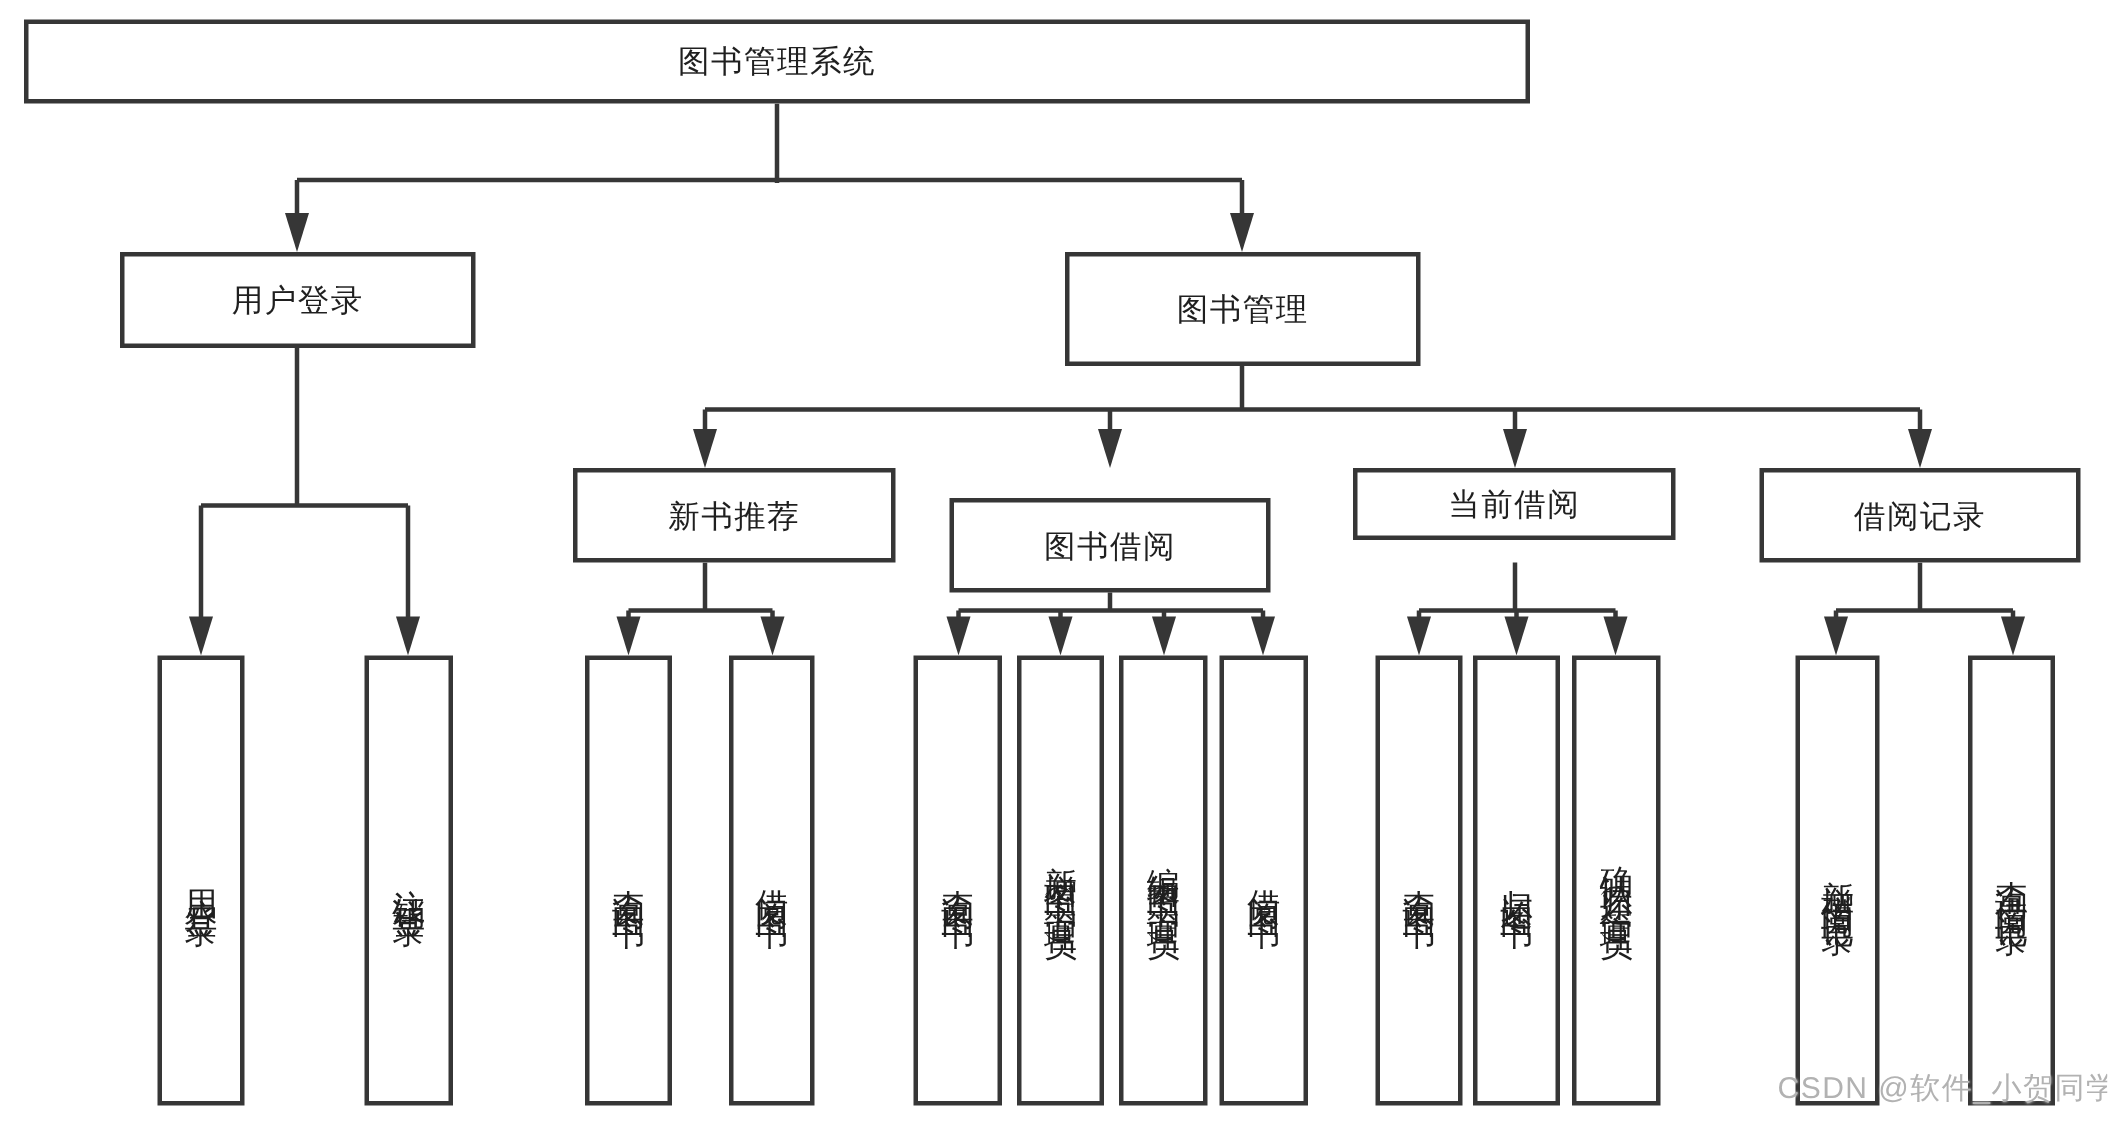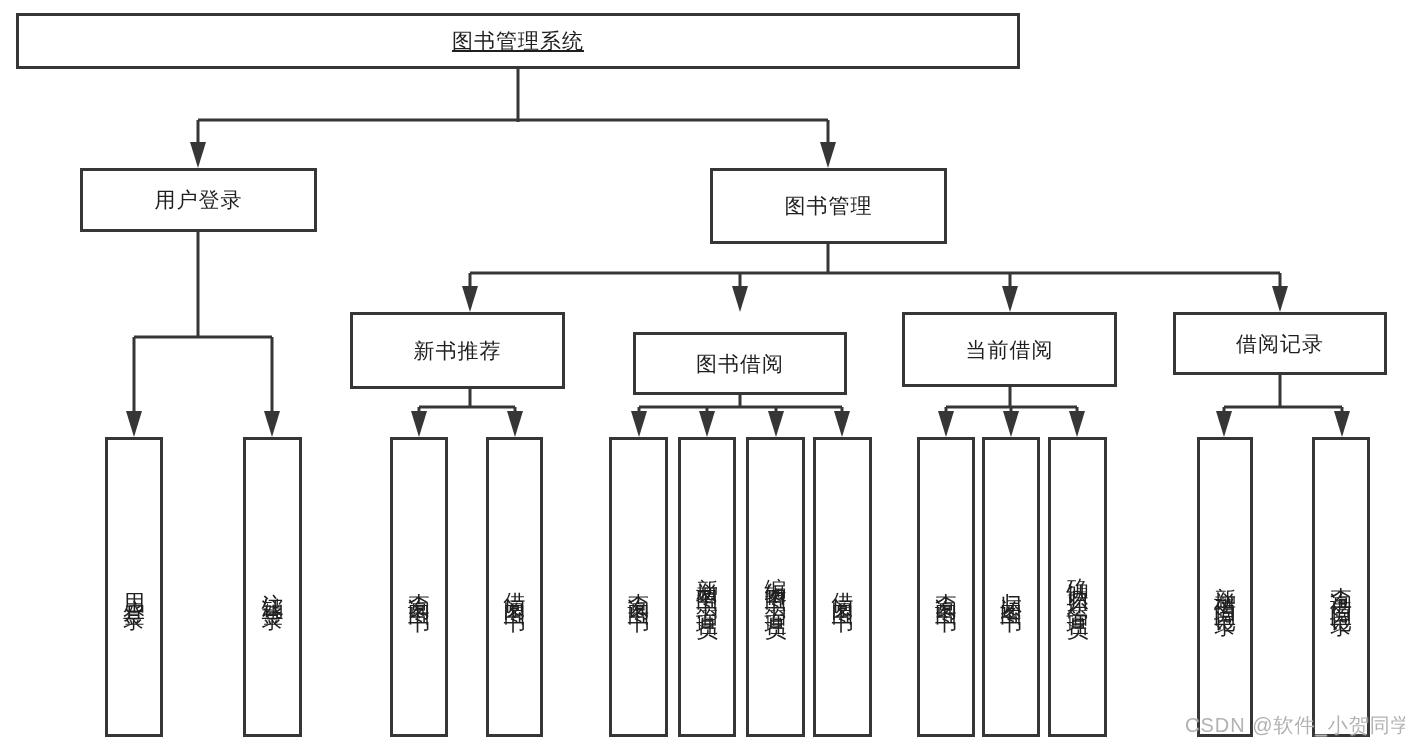--- a/index.html
+++ b/index.html
@@ -38,26 +38,26 @@
     letter-spacing: 1px;
     white-space: nowrap;
   }
   .node.leaf .label {
     writing-mode: vertical-lr;
     text-orientation: mixed;
     font-size: 22px;
     letter-spacing: 6px;
     line-height: 1;
   }
-  .root-box    { left: 16px;   top: 13px;  width: 1004px; height: 56px; text-decoration: underline; }
+  .root-box    { left: 16px;   top: 13px;  width: 1004px; height: 56px; }
   .n-user-login     { left: 80px;   top: 168px; width: 237px; height: 64px; }
   .n-book-mgmt      { left: 710px;  top: 168px; width: 237px; height: 76px; }
-  .n-new-book       { left: 350px;  top: 312px; width: 215px; height: 77px; }
+  .n-new-book       { left: 382px;  top: 312px; width: 215px; height: 63px; }
   .n-book-borrow    { left: 633px;  top: 312px; width: 214px; height: 63px; margin-top: 20px; }
-  .n-current-borrow { left: 902px;  top: 312px; width: 215px; height: 75px; }
+  .n-current-borrow { left: 902px;  top: 312px; width: 215px; height: 48px; }
   .n-borrow-records { left: 1173px; top: 312px; width: 214px; height: 63px; }
   .leaf { top: 437px; height: 300px; }
   .l-login-user     { left: 105px;  width: 58px; }
   .l-login-out      { left: 243px;  width: 59px; }
   .l-nbr-query      { left: 390px;  width: 58px; }
   .l-nbr-borrow     { left: 486px;  width: 57px; }
   .l-bb-query       { left: 609px;  width: 59px; }
   .l-bb-add         { left: 678px;  width: 58px; }
   .l-bb-edit        { left: 746px;  width: 59px; }
   .l-bb-borrow      { left: 813px;  width: 59px; }

